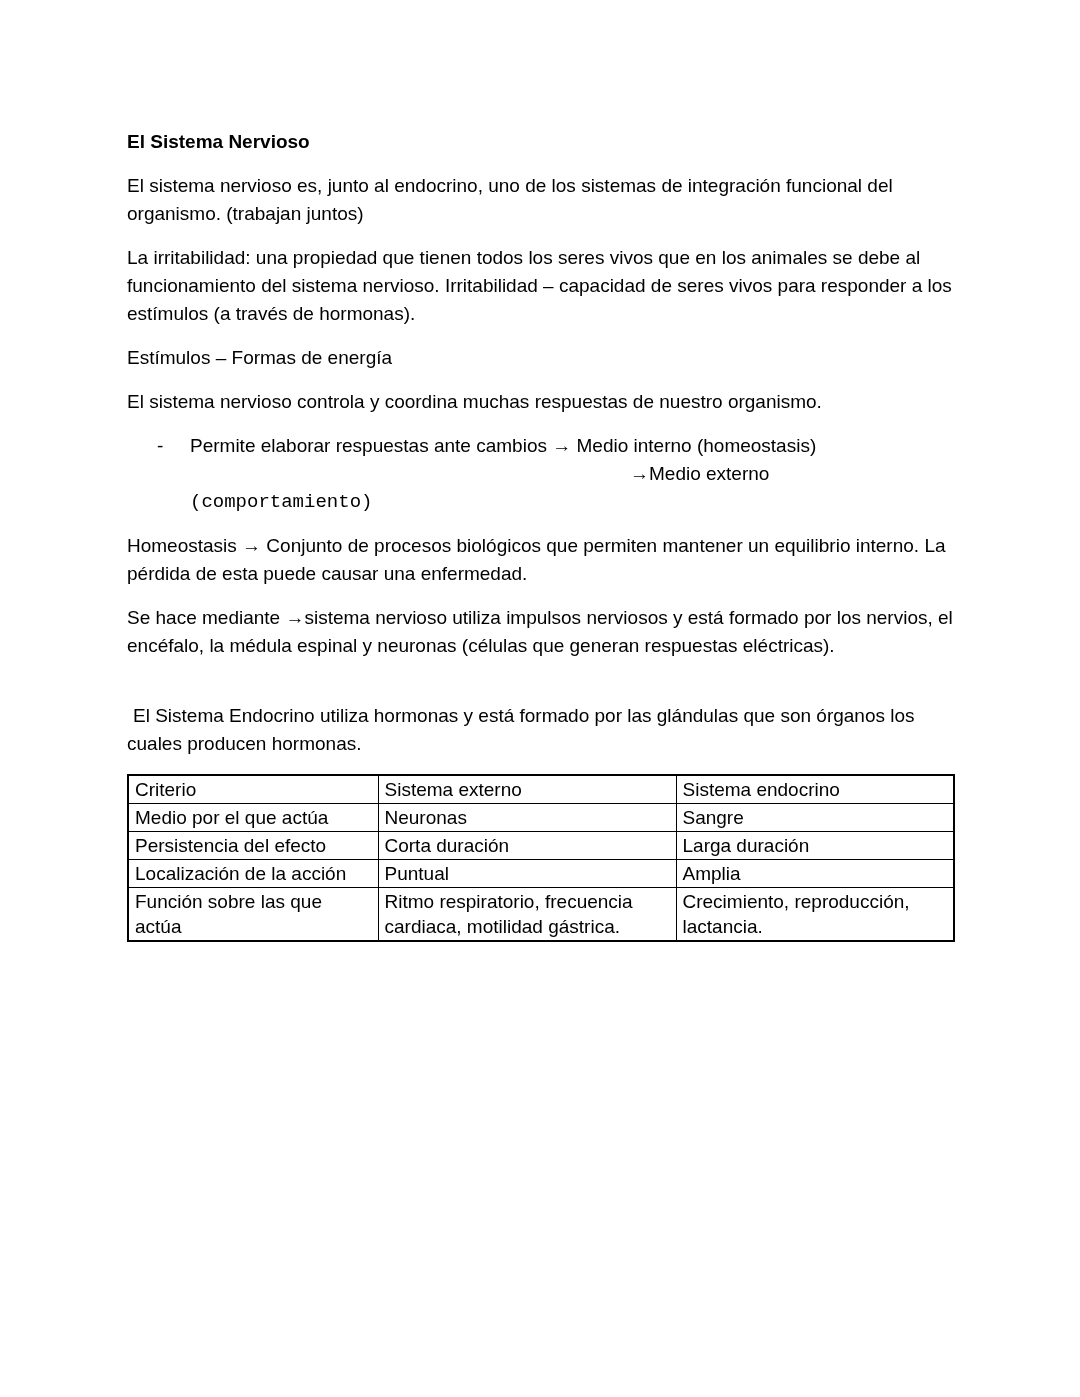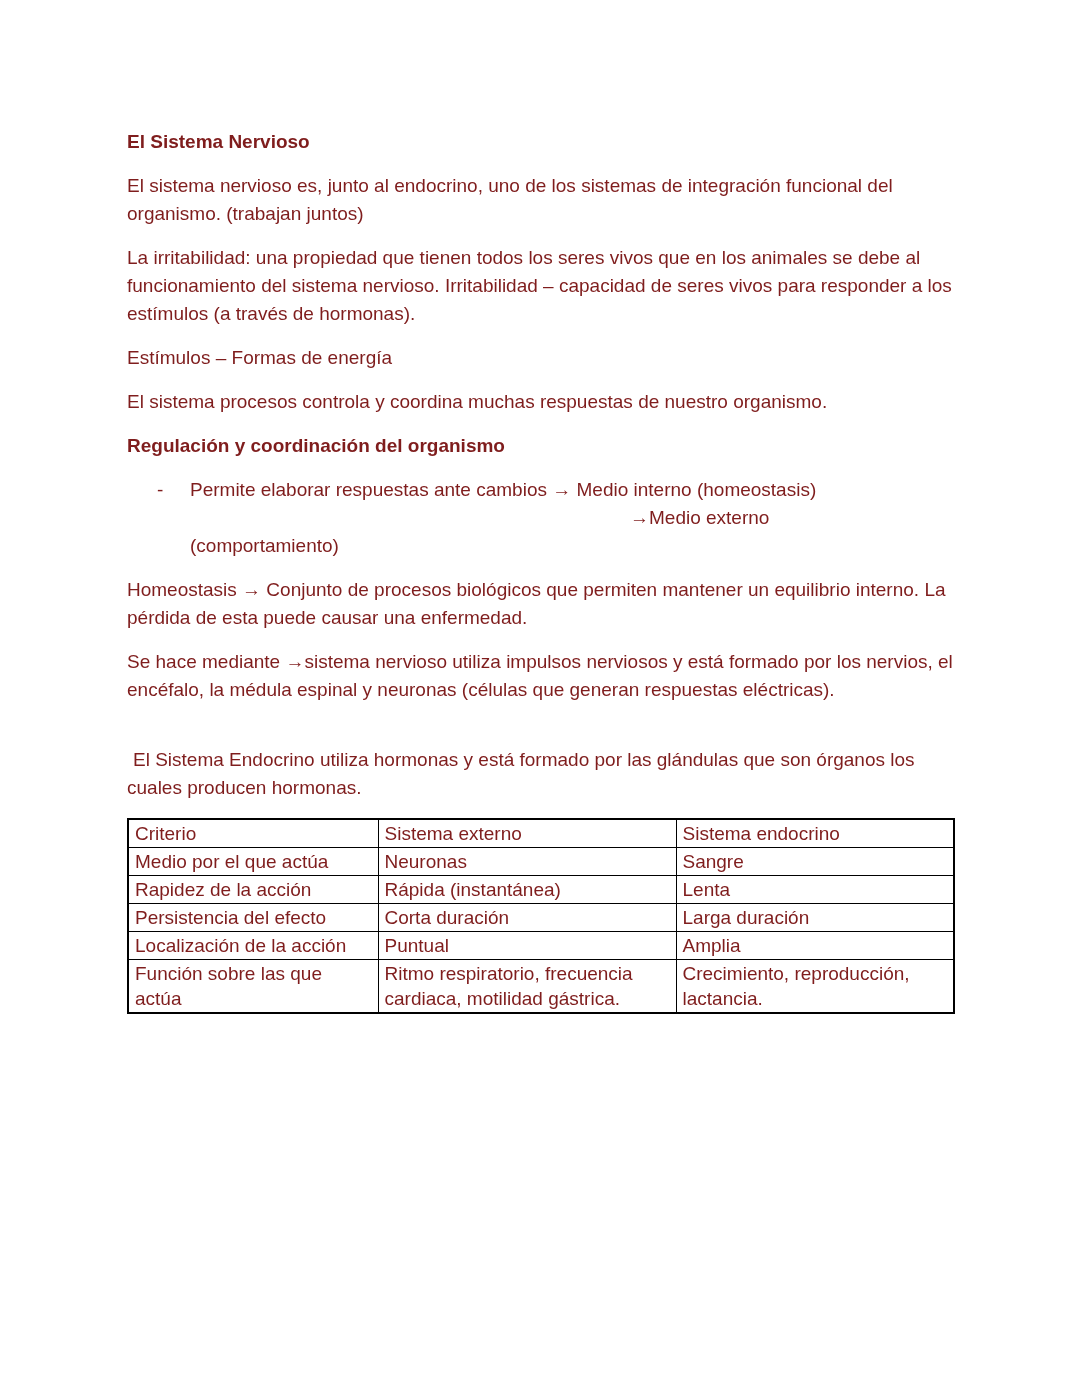--- a/index.html
+++ b/index.html
@@ -2,35 +2,35 @@
 <html><head>
 <meta charset="utf-8">
 <style>
   * { margin: 0; padding: 0; box-sizing: border-box; }
   html, body { background: #ffffff; }
   .page {
     position: relative;
     width: 1080px;
     height: 1397px;
     background: #ffffff;
-    color: #7f1d1d;
+    color: #000000;
     font-family: "Liberation Sans", sans-serif;
     font-size: 19px;
     line-height: 28px;
     padding: 128px 125px 0 127px;
     overflow: hidden;
   }
   .para { margin-bottom: 16px; }
   .bold { font-weight: bold; }
   .indent-first { text-indent: 6px; margin-top: 42px; }
   .bullet-block { margin-bottom: 16px; }
   .bullet-line1 { position: relative; padding-left: 63px; }
   .bullet-dash { position: absolute; left: 30px; top: 0; }
   .bullet-line2 { padding-left: 503px; }
-  .bullet-line3 { padding-left: 63px; }
+  .bullet-line3 { padding-left: 63px; font-family: Liberation Mono, monospace; }
   table.cmp {
     border-collapse: collapse;
     table-layout: fixed;
     width: 826px;
     margin-top: 6px;
     border: 2px solid #000000;
     font-size: 19px;
     line-height: 25px;
   }
   table.cmp td {
@@ -48,23 +48,22 @@
 <div class="page">
 
   <div class="para bold">El Sistema Nervioso</div>
 
   <div class="para">El sistema nervioso es, junto al endocrino, uno de los sistemas de integración funcional del organismo. (trabajan juntos)</div>
 
   <div class="para">La irritabilidad:  una propiedad que tienen todos los seres vivos que en los animales se debe al funcionamiento del sistema nervioso. Irritabilidad – capacidad de seres vivos para responder a los estímulos (a través de hormonas).</div>
 
   <div class="para">Estímulos – Formas de energía</div>
 
-  <div class="para">El sistema procesos controla y coordina muchas respuestas de nuestro organismo.</div>
+  <div class="para">El sistema nervioso controla y coordina muchas respuestas de nuestro organismo.</div>
 
-  <div class="para bold">Regulación y coordinación del organismo</div>
 
   <div class="bullet-block">
     <div class="bullet-line1">
       <span class="bullet-dash">-</span>
       <span>Permite elaborar respuestas ante cambios → Medio interno (homeostasis)</span>
     </div>
     <div class="bullet-line2">→Medio externo</div>
     <div class="bullet-line3">(comportamiento)</div>
   </div>
 
@@ -86,25 +85,20 @@
         <td>Criterio</td>
         <td>Sistema externo</td>
         <td>Sistema endocrino</td>
       </tr>
       <tr>
         <td>Medio por el que actúa</td>
         <td>Neuronas</td>
         <td>Sangre</td>
       </tr>
       <tr>
-        <td>Rapidez de la acción</td>
-        <td>Rápida (instantánea)</td>
-        <td>Lenta</td>
-      </tr>
-      <tr>
         <td>Persistencia del efecto</td>
         <td>Corta duración</td>
         <td>Larga duración</td>
       </tr>
       <tr>
         <td>Localización de la acción</td>
         <td>Puntual</td>
         <td>Amplia</td>
       </tr>
       <tr>

